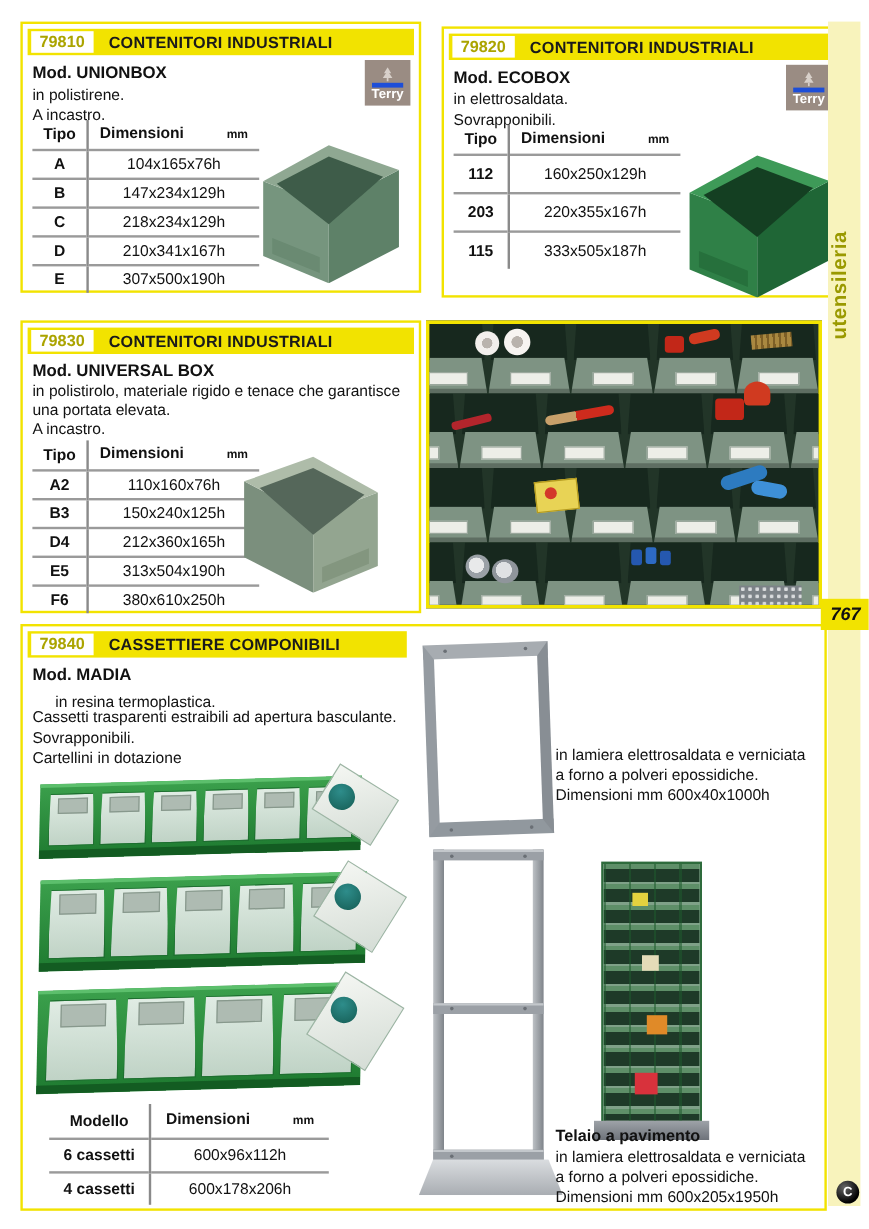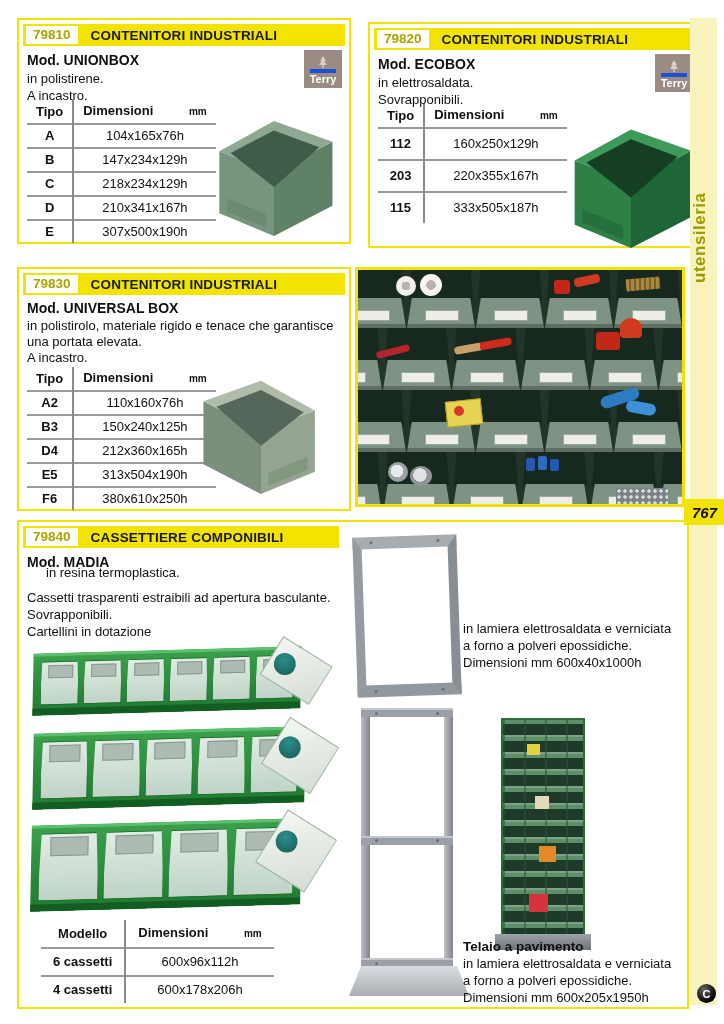--- a/index.html
+++ b/index.html
@@ -433,21 +433,21 @@
   <div class="pitem" style="left:192px;top:189px;width:9px;height:12px;background:#2558B0;border-radius:2px;"></div>
   <div class="pitem" style="left:258px;top:218px;width:52px;height:18px;background:radial-gradient(circle,#d9dbdd 1.5px,#7c8287 1.8px);background-size:6px 6px;"></div>
 </div>
 
 <div class="sec" style="left:17px;top:520px;width:668px;height:485px;">
   <div class="sec-head" style="width:316px;">
     <span class="code-box">79840</span>
     <span class="sec-title">CASSETTIERE COMPONIBILI</span>
   </div>
   <div class="model" style="top:32px;">Mod. MADIA</div>
-  <div class="desc" style="top:42px;padding-left:19px;">in resina termoplastica.</div>
+  <div class="desc" style="top:54px;padding-left:19px;">in resina termoplastica.</div>
   <div class="desc" style="top:67px;">Cassetti trasparenti estraibili ad apertura basculante.</div>
   <div class="desc" style="top:84px;">Sovrapponibili.</div>
   <div class="desc" style="top:101px;">Cartellini in dotazione</div>
 
   <div class="madia" style="left:14px;top:128px;width:268px;height:62px;">
     <div class="bar">
       <div class="dr"></div>
         <div class="dr"></div>
         <div class="dr"></div>
         <div class="dr"></div>

